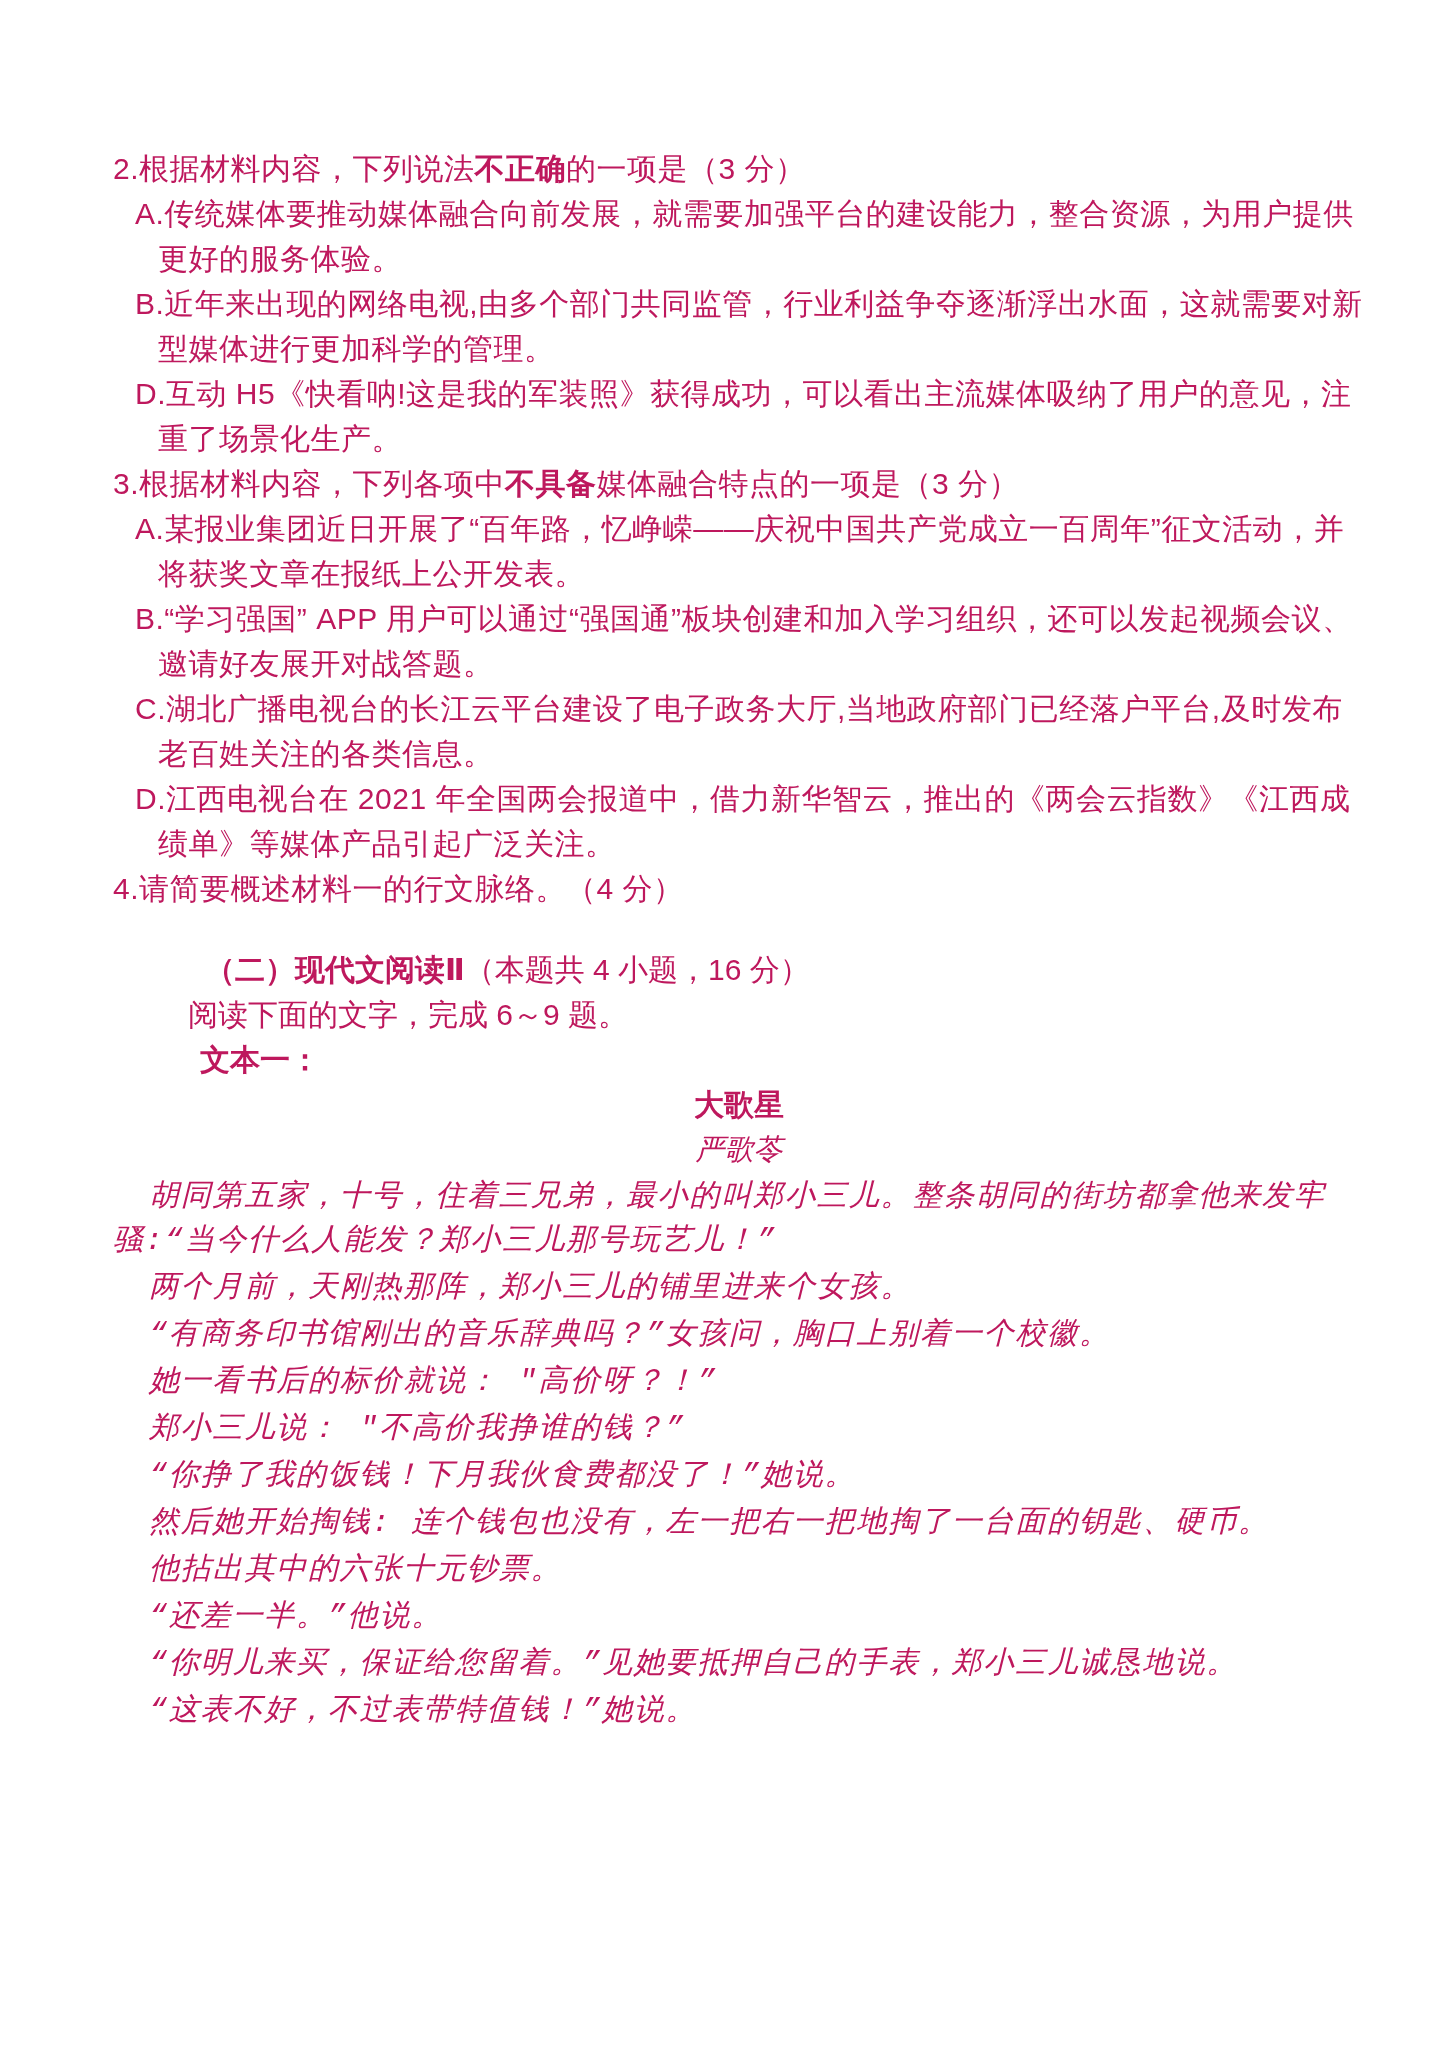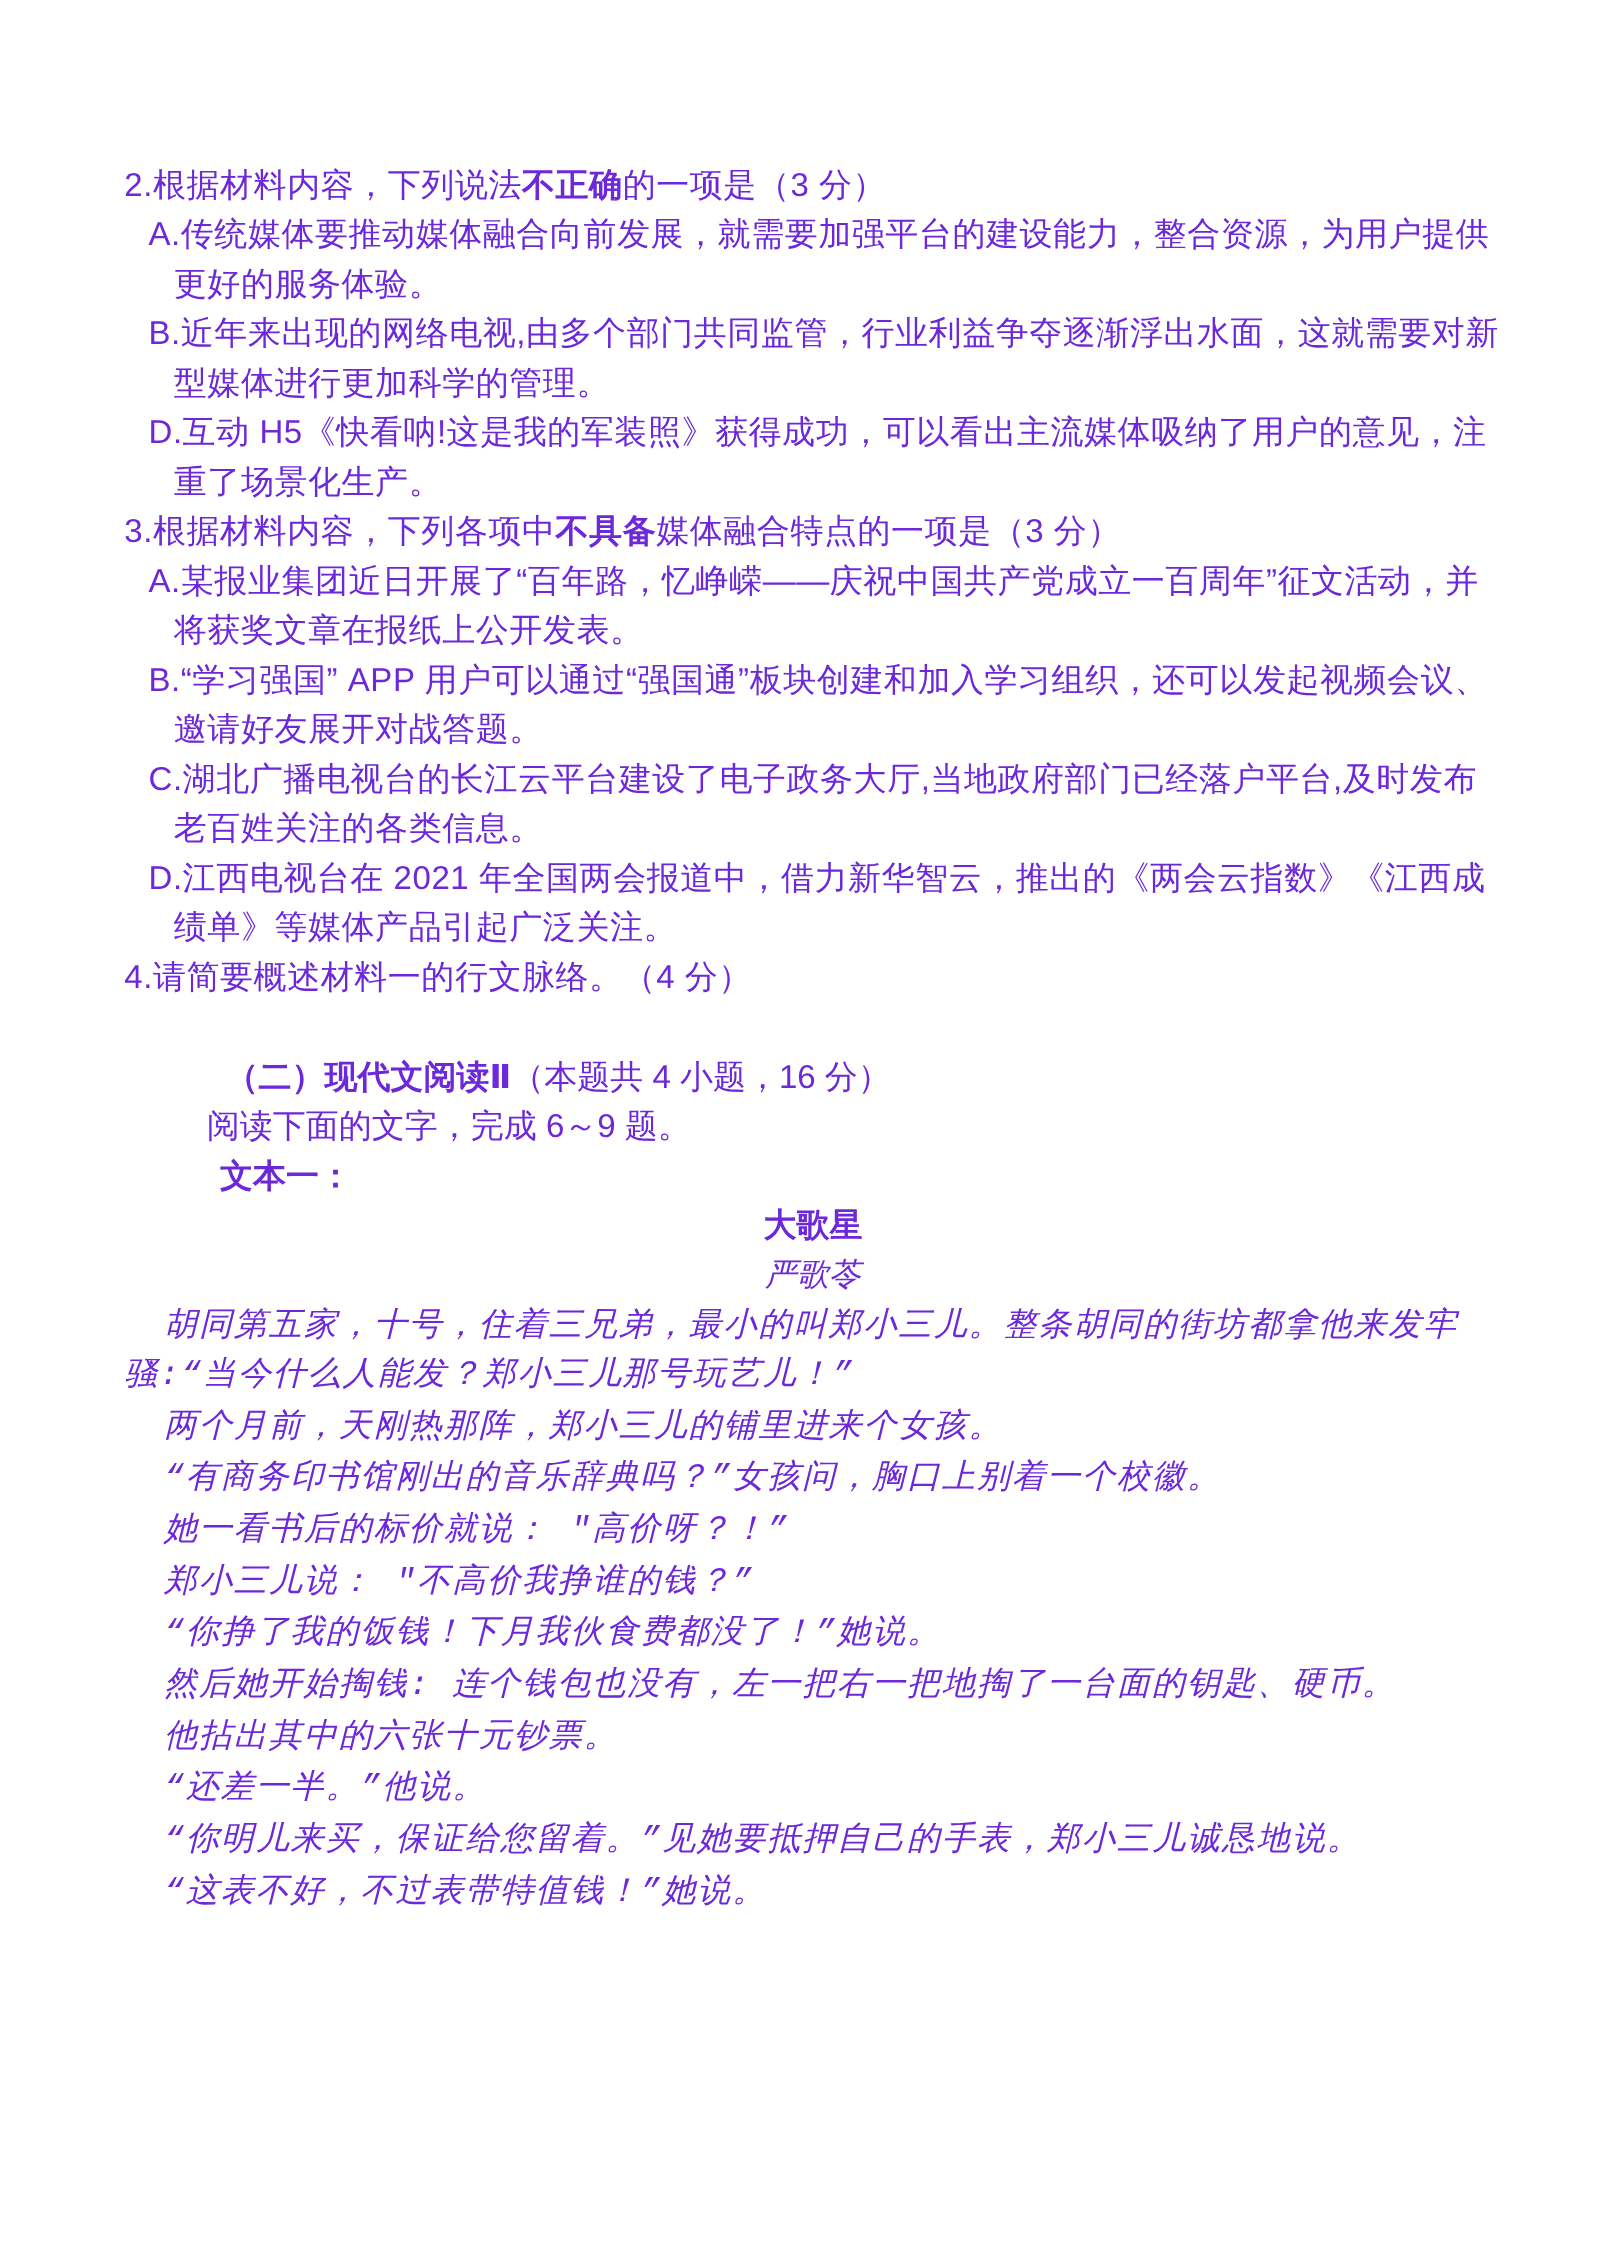--- a/index.html
+++ b/index.html
@@ -2,21 +2,21 @@
 <html lang="zh"><head>
 <meta charset="utf-8">
 <style>
   html, body { margin: 0; padding: 0; background: #ffffff; }
   .page {
     position: relative;
     width: 1456px;
     height: 2048px;
     background: #ffffff;
     overflow: hidden;
-    color: #6d28d9;
+    color: #be185d;
     font-family: "Liberation Serif", "DejaVu Serif", serif;
   }
   .content {
     position: absolute;
     top: 146px;
     left: 113px;
     width: 1252px;
   }
   
   .qa {
@@ -30,21 +30,21 @@
     text-indent: -23px;
     margin: 0;
   }
   .option {
     padding-left: 45px;
     text-indent: -23px;
     margin: 0;
   }
   .b { font-weight: bold; }
   
-  .section { margin-top: 46px; }
+  .section { margin-top: 36px; }
   .section-heading {
     font-family: "Liberation Sans", "DejaVu Sans", sans-serif;
     font-size: 30px;
     line-height: 45px;
     margin-left: 92px;
   }
   .section-instruction {
     font-family: "Liberation Sans", "DejaVu Sans", sans-serif;
     font-size: 30px;
     line-height: 45px;

